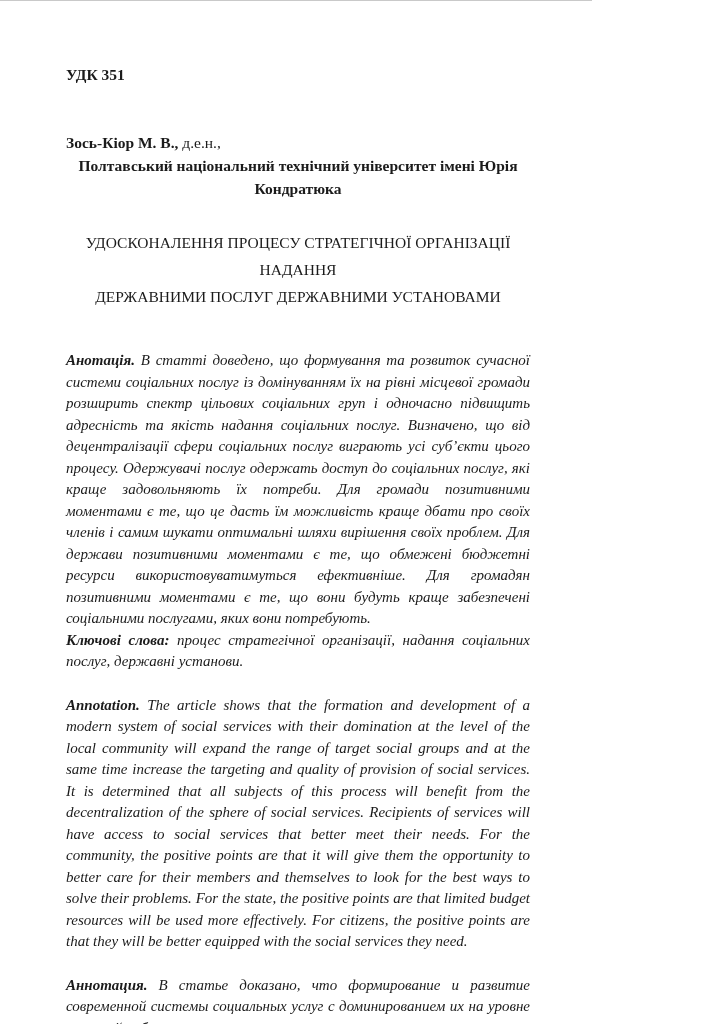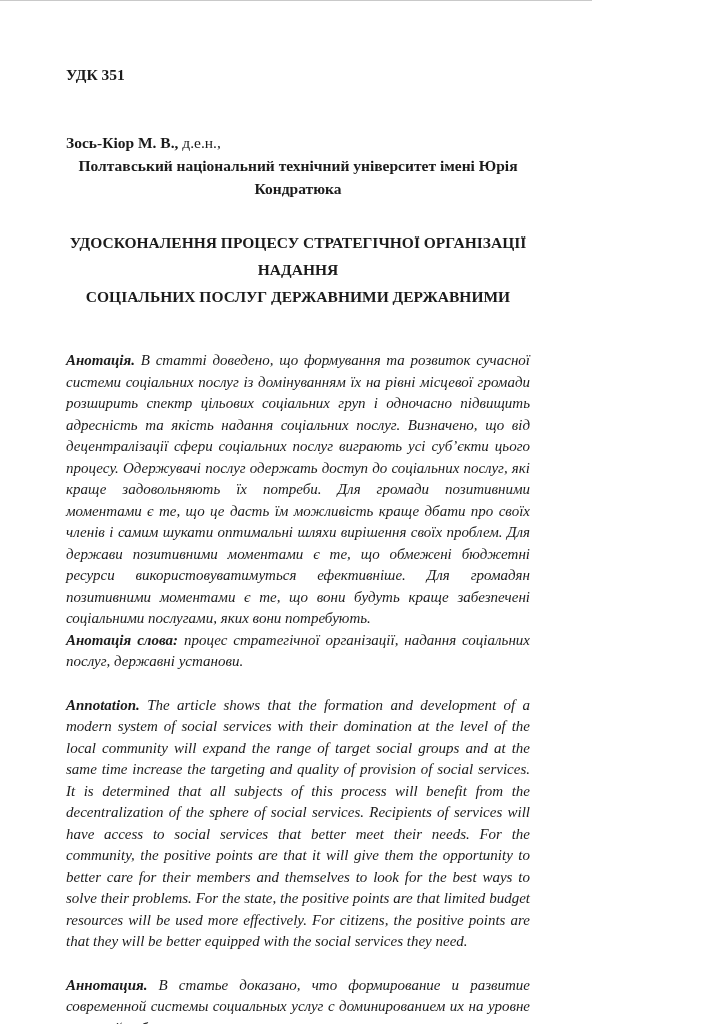--- a/index.html
+++ b/index.html
@@ -32,21 +32,21 @@
   .byline .name { font-weight: bold; }
   .affiliation {
     text-align: center;
     font-size: 15.5px;
     line-height: 23px;
     font-weight: bold;
   }
   .article-title {
     margin-top: 29px;
     text-align: center;
-    font-weight: bold;
+    font-weight: normal;
     font-size: 15.5px;
     line-height: 27px;
   }
   .article-title span { display: block; }
   .abstract-block {
     font-style: italic;
     font-size: 15px;
     line-height: 21.5px;
     text-align: justify;
   }
@@ -60,26 +60,26 @@
 <div class="page">
 
   <p class="udk">УДК 351</p>
 
   <p class="byline"><span class="name">Зось-Кіор М. В.,</span><span> д.е.н.,</span></p>
 
   <p class="affiliation">Полтавський національний технічний університет імені Юрія Кондратюка</p>
 
   <h1 class="article-title">
       <span>УДОСКОНАЛЕННЯ ПРОЦЕСУ СТРАТЕГІЧНОЇ ОРГАНІЗАЦІЇ НАДАННЯ</span>
-      <span>СОЦІАЛЬНИХ ПОСЛУГ ДЕРЖАВНИМИ ДЕРЖАВНИМИ</span>
+      <span>ДЕРЖАВНИМИ ПОСЛУГ ДЕРЖАВНИМИ УСТАНОВАМИ</span>
     </h1>
 
   <div class="abstract-block first-abstract">
     <p><span class="lead">Анотація.</span><span> В статті доведено, що формування та розвиток сучасної системи соціальних послуг із домінуванням їх на рівні місцевої громади розширить спектр цільових соціальних груп і одночасно підвищить адресність та якість надання соціальних послуг. Визначено, що від децентралізації сфери соціальних послуг виграють усі суб’єкти цього процесу. Одержувачі послуг одержать доступ до соціальних послуг, які краще задовольняють їх потреби. Для громади позитивними моментами є те, що це дасть їм можливість краще дбати про своїх членів і самим шукати оптимальні шляхи вирішення своїх проблем. Для держави позитивними моментами є те, що обмежені бюджетні ресурси використовуватимуться ефективніше. Для громадян позитивними моментами є те, що вони будуть краще забезпечені соціальними послугами, яких вони потребують.</span></p>
-    <p><span class="lead">Анотація слова:</span><span> процес стратегічної організації, надання соціальних послуг, державні установи.</span></p>
+    <p><span class="lead">Ключові слова:</span><span> процес стратегічної організації, надання соціальних послуг, державні установи.</span></p>
   </div>
 
   <div class="abstract-block">
     <p><span class="lead">Annotation.</span><span> The article shows that the formation and development of a modern system of social services with their domination at the level of the local community will expand the range of target social groups and at the same time increase the targeting and quality of provision of social services. It is determined that all subjects of this process will benefit from the decentralization of the sphere of social services. Recipients of services will have access to social services that better meet their needs. For the community, the positive points are that it will give them the opportunity to better care for their members and themselves to look for the best ways to solve their problems. For the state, the positive points are that limited budget resources will be used more effectively. For citizens, the positive points are that they will be better equipped with the social services they need.</span></p>
   </div>
 
   <div class="abstract-block">
     <p><span class="lead">Аннотация.</span><span> В статье доказано, что формирование и развитие современной системы социальных услуг с доминированием их на уровне местной общины расширит спектр целевых социальных групп и одновременно повысит адресность и качество предоставления социальных услуг. Определено, что от децентрализации сферы социальных услуг выигрывают все субъекты этого процесса. Получатели услуг получат доступ к социальным услугам, которые лучше удовлетворяют их потребности. Для общества положительными моментами является то, что это даст им возможность</span></p>
   </div>
 

